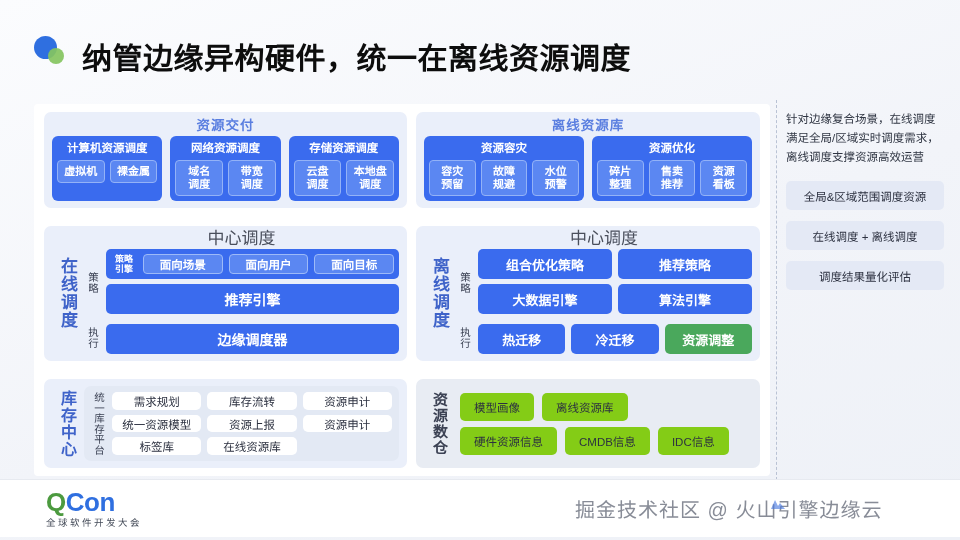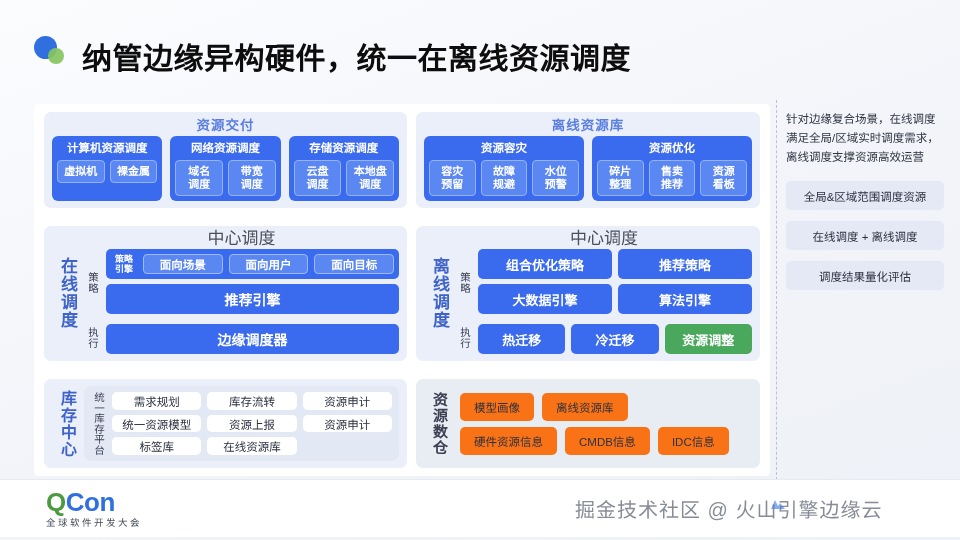--- a/index.html
+++ b/index.html
@@ -159,21 +159,21 @@
   }
   .wbox.blank { background: transparent; }
   .dwh { flex: 1 1 auto; display: flex; padding: 7px 8px; gap: 6px;
          background: #e8ecf3; border-radius: 7px; }
   .dwh .vlabel-big { font-size: 15px; color: #3c4254; }
   .dwh-left { flex: 0 0 30px; display: flex; align-items: center; justify-content: center; }
   .dwh-grid { flex: 1 1 auto; display: flex; flex-direction: column; gap: 6px;
               justify-content: center; padding-right: 4px; }
   .dwh-row { display: flex; gap: 8px; }
   .dwh-box {
-    background: #f97316; border-radius: 5px; height: 28px;
+    background: #84cc16; border-radius: 5px; height: 28px;
     display: flex; align-items: center; justify-content: center;
     color: #2c3140; font-size: 11.5px; padding: 8px 14px; white-space: nowrap;
   }
 
   
   .aside {
     position: absolute; left: 786px; top: 110px; width: 158px;
   }
   .aside-text {
     font-size: 11.5px; line-height: 19px; color: #2f3542;

